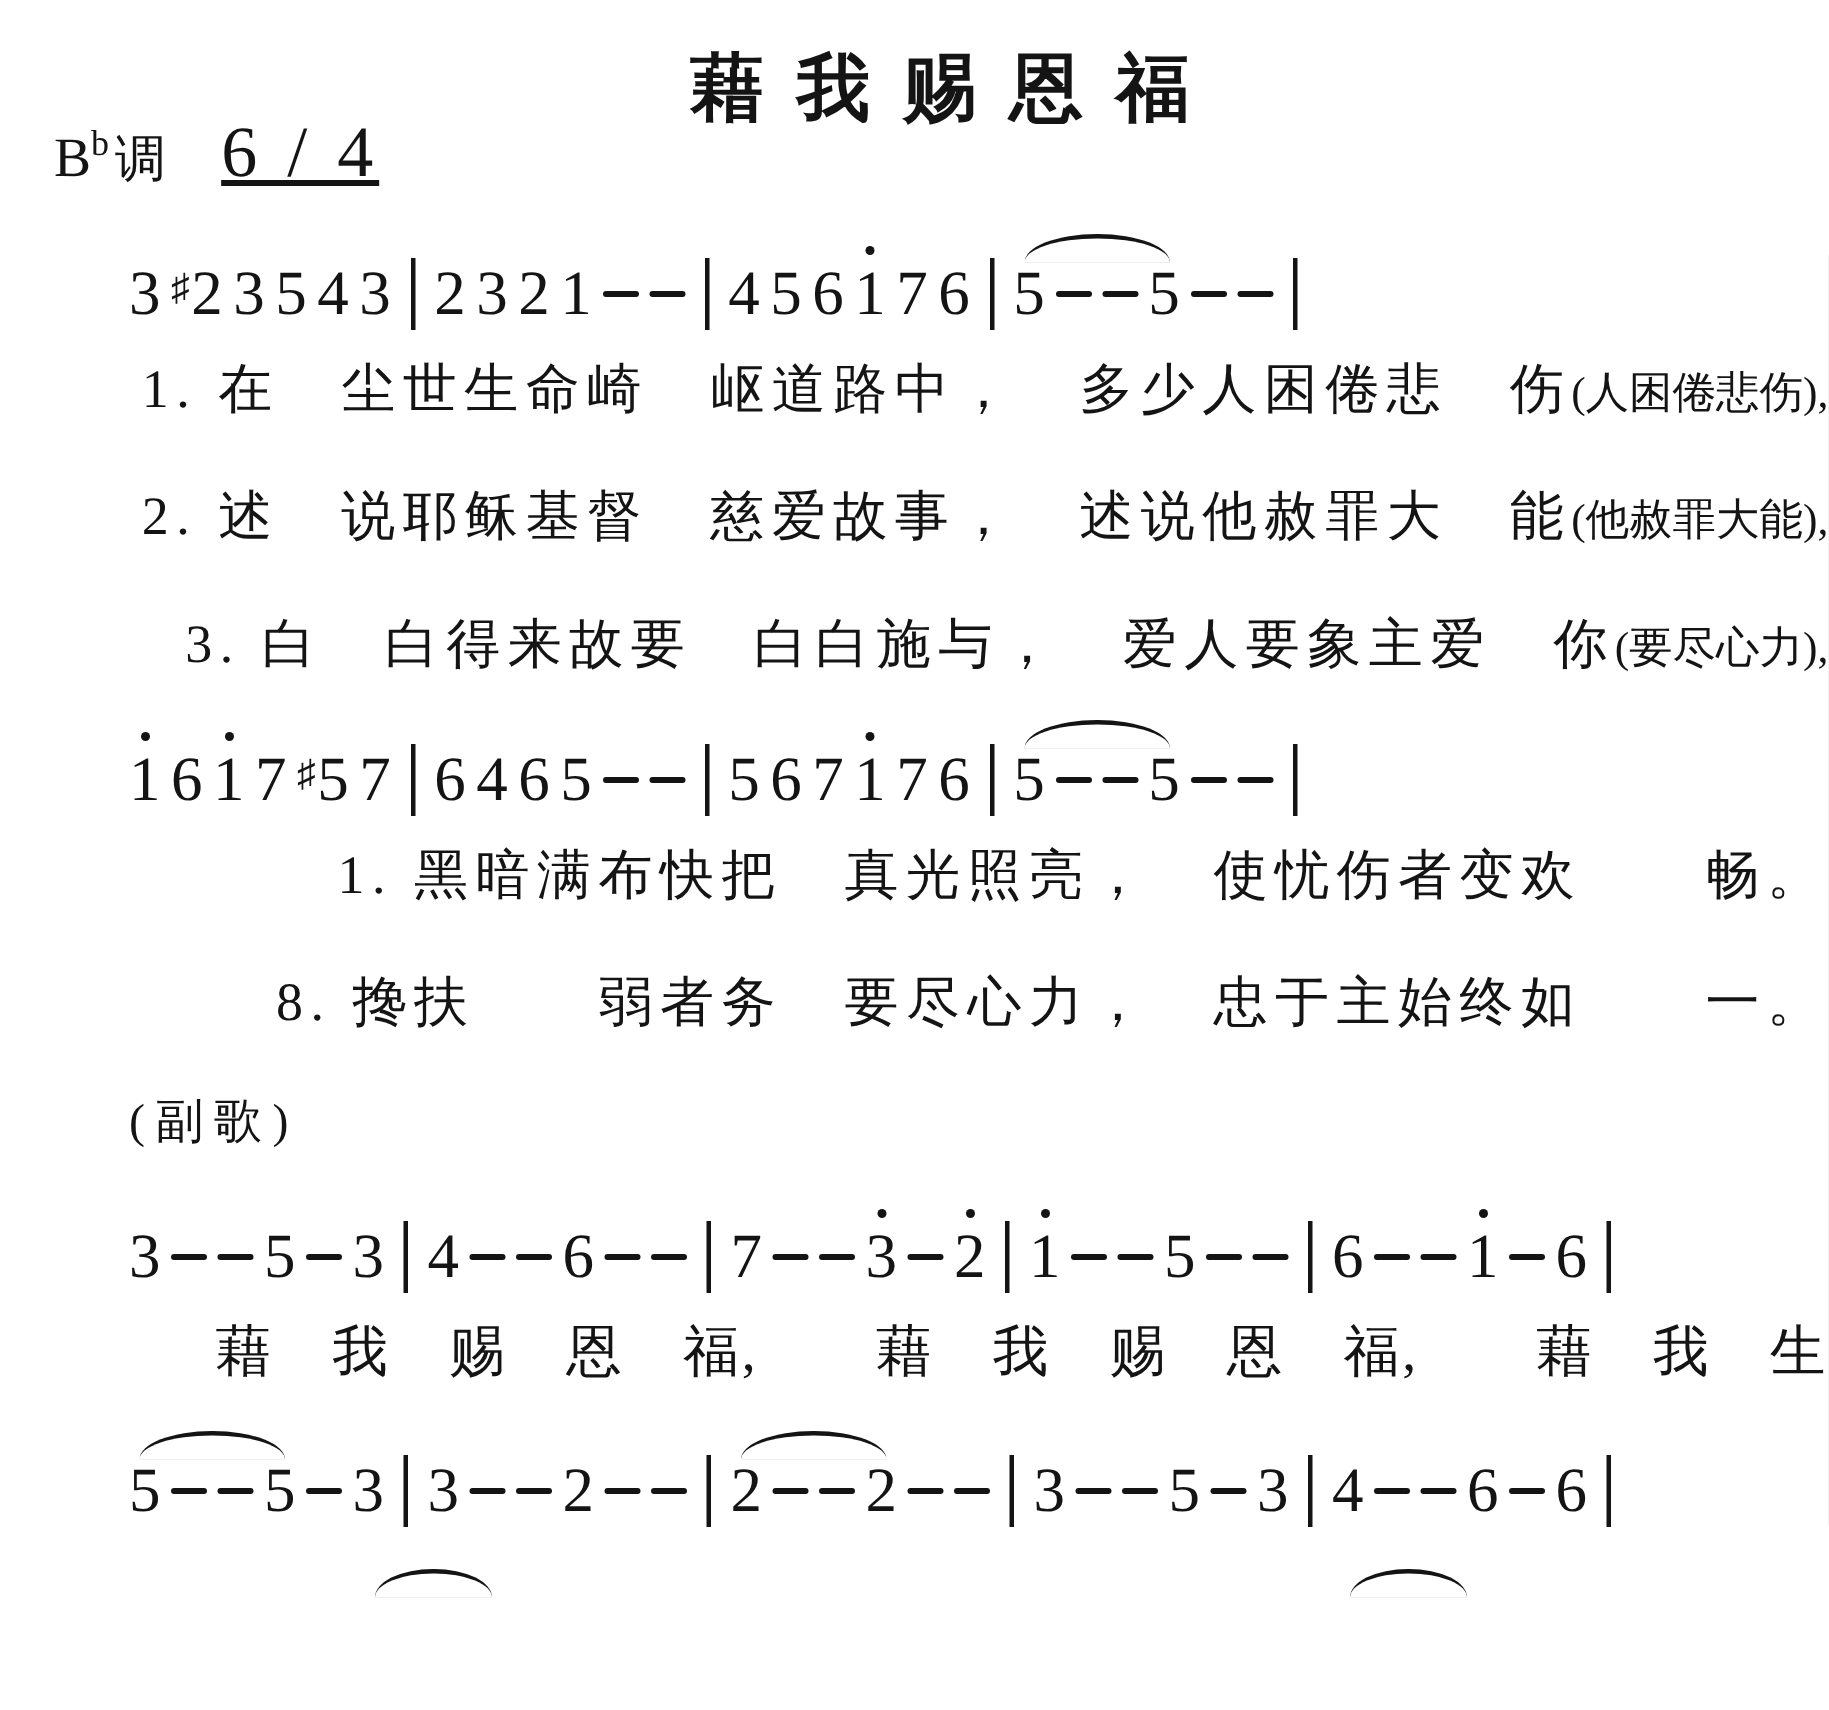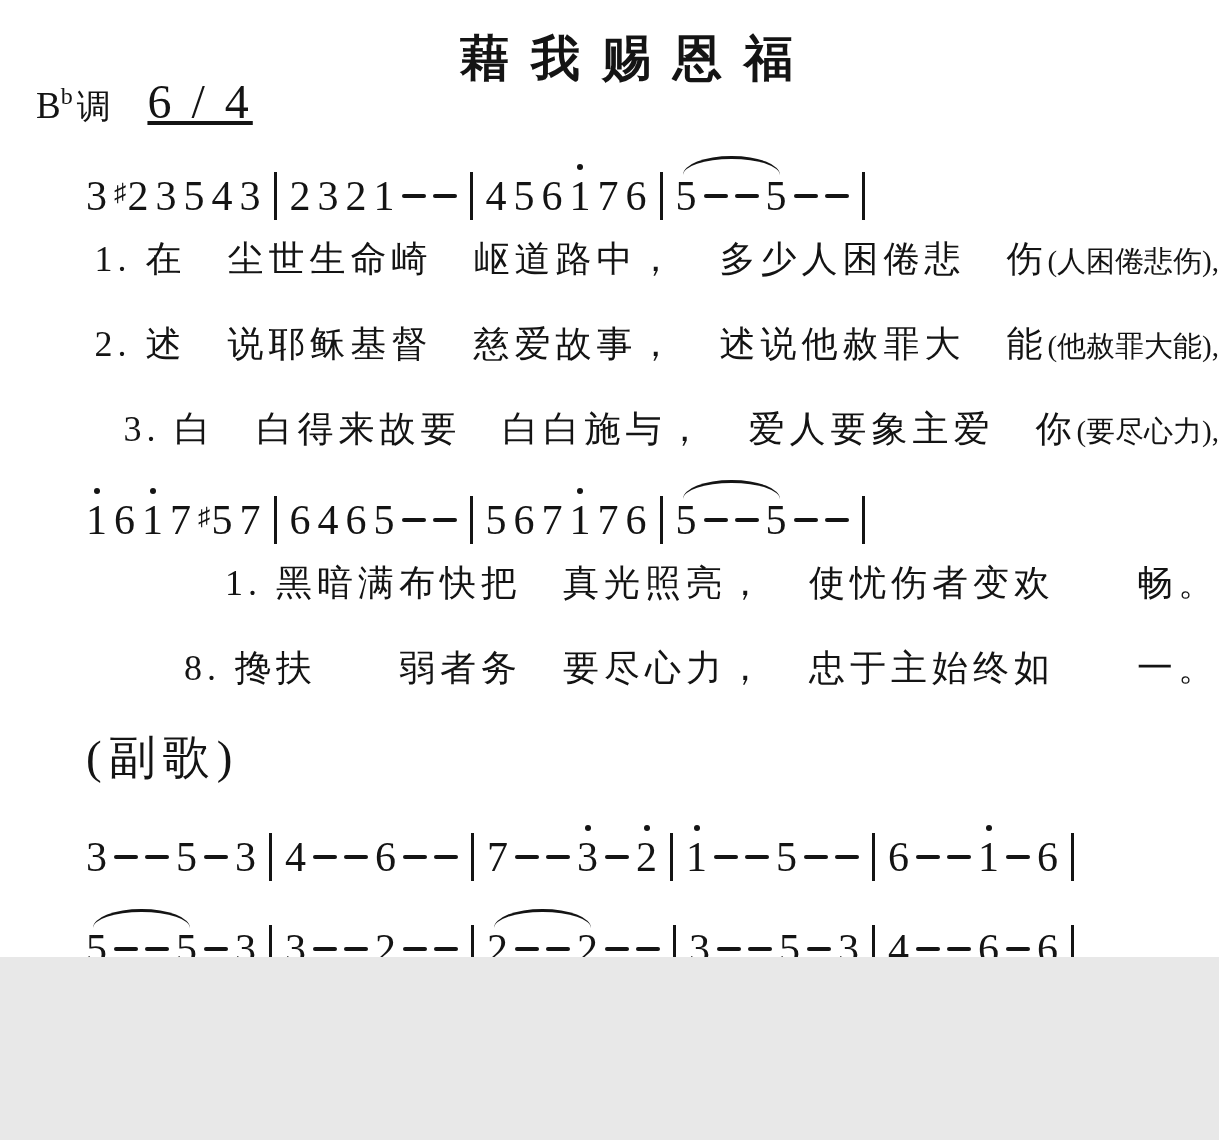--- a/index.html
+++ b/index.html
@@ -1,18 +1,18 @@
 <!DOCTYPE html>
 <html><head>
 <meta charset="utf-8">
 <style>
   html,body{margin:0;padding:0;background:#e8e8e8;}
   .page{
     position:relative;
-    width:1219px;height:957px;
+    width:1219px;height:1140px;
     margin:0 auto;
     background:#ffffff;
     color:#141414;
     overflow:hidden;
     font-family:"Liberation Serif", serif;
   }
   
   .header{position:relative;height:128px;}
   .song-title{
     position:absolute;left:0;right:0;top:26px;
@@ -63,21 +63,21 @@
     font-family:"Liberation Serif", serif;
     text-align:right;
   }
   .row-lyric.verse{letter-spacing:5px;}
   .row-lyric.verse + .row-lyric.verse{margin-top:38px;}
   .row-lyric.refrain{margin-left:80px;letter-spacing:2px;font-size:37px;}
   .seg.small{font-size:29px;letter-spacing:0px;}
   
   .row-label{
     margin:34px 0 0 86px;
-    font-size:47px;letter-spacing:7px;
+    font-size:32px;letter-spacing:7px;
     font-family:"Liberation Serif", serif;
   }
 </style>
 </head>
 <body>
 
 <div class="page">
   <div class="header">
     <div class="song-title">藉我赐恩福</div>
     <div class="keyrow">
@@ -284,20 +284,21 @@
         <div class="dash"></div>
         <div class="note">
           <div class="digit">1<div class="hdot"></div></div>
         </div>
         <div class="dash"></div>
         <div class="note">
           <div class="digit">6</div>
         </div>
         <div class="bar"></div>
       </div>
+      <div class="row-lyric refrain"><span class="seg">藉　我　赐　恩　福,　　藉　我　赐　恩　福,　　藉　我　生</span></div>
       <div class="row-music">
         <div class="note">
           <div class="digit">5</div>
         </div>
         <div class="dash"></div>
         <div class="dash"></div>
         <div class="note">
           <div class="digit">5</div>
         </div>
         <div class="dash"></div>

